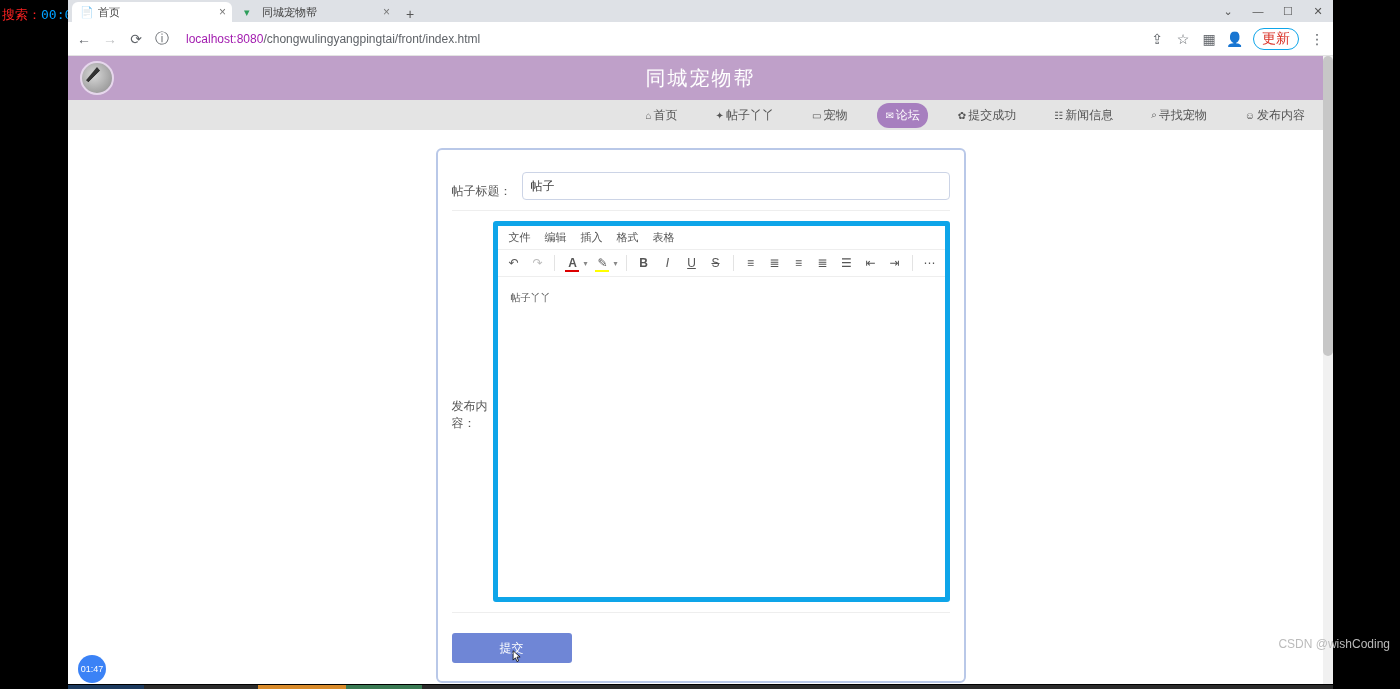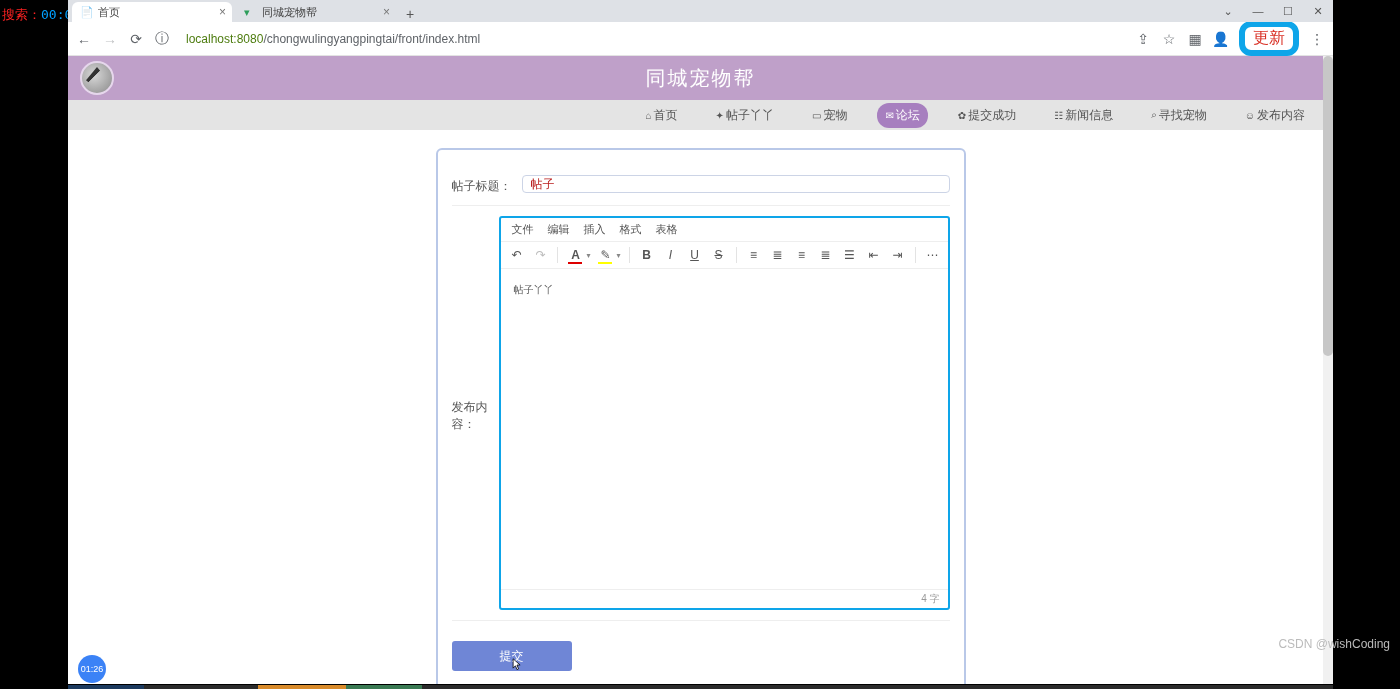--- a/index.html
+++ b/index.html
@@ -21,23 +21,23 @@
   .tab .favicon { width:12px; height:12px; margin-right:6px; }
   .tab .close { position:absolute; right:6px; font-size:12px; color:#777; }
   .newtab { width:20px; text-align:center; color:#555; font-size:14px; }
   .win-controls { position:absolute; right:0; top:0; height:22px; display:flex; }
   .win-btn { width:30px; display:flex; align-items:center; justify-content:center; color:#555; font-size:11px; }
 
   
   .addr { height:34px; background:#fff; border-bottom:1px solid #e3e3e3; display:flex; align-items:center; padding:0 8px; gap:10px; }
   .nav-icon { width:16px; height:16px; display:flex; align-items:center; justify-content:center; color:#5f6368; font-size:14px; }
   .url { flex:1; color:#5f6368; font-size:12px; padding-left:6px; }
-  .url .host { color:#4d7c0f; }
+  .url .host { color:#a21caf; }
   .addr-right { display:flex; align-items:center; gap:10px; }
-  .update-btn { border:6px solid #0ea5e9; color:#d93025; border-radius:12px; padding:1px 8px; font-size:16px; }
+  .update-btn { border:1px solid #0ea5e9; color:#d93025; border-radius:12px; padding:1px 8px; font-size:14px; }
 
   
   .viewport { flex:1; overflow:auto; background:#fff; position:relative; }
   .scrolltrack { width:10px; background:#f1f1f1; position:absolute; right:0; top:0; bottom:0; }
   .scrollthumb { position:absolute; right:0; top:0; width:10px; height:300px; background:#c7c7c7; border-radius:5px; }
 
   
   .banner { height:44px; background:#bfa0c9; display:flex; align-items:center; position:relative; }
   .logo { width:34px; height:34px; border-radius:17px; background:radial-gradient(circle at 40% 40%, #d8d8d8, #888); margin-left:12px; border:2px solid #e6d7ec; position:relative; overflow:hidden; }
   .logo::after { content:""; position:absolute; inset:4px; background:linear-gradient(135deg,#333 40%, transparent 41%); clip-path: polygon(50% 0, 100% 60%, 50% 100%, 0 60%); }
@@ -45,28 +45,28 @@
 
   
   .navbar { height:30px; background:#e4e4e4; display:flex; align-items:center; justify-content:flex-end; padding-right:20px; gap:22px; font-size:12px; color:#555; }
   .nav-item { display:flex; align-items:center; gap:2px; cursor:pointer; padding:4px 8px; border-radius:12px; }
   .nav-item.active { background:#a77fbf; color:#fff; }
   .nav-ico { font-size:10px; }
 
   
   .content { padding:18px 0 30px 0; display:flex; justify-content:center; }
   .card { width:530px; border:2px solid #b9c8e8; border-radius:6px; padding:12px 14px 18px 14px; background:#fff; }
-  .formrow { display:flex; align-items:center; padding:10px 0; border-bottom:1px solid #eee; }
+  .formrow { display:flex; align-items:flex-end; padding:10px 0; border-bottom:1px solid #eee; }
   .formrow:last-child { border-bottom:none; }
   .formlabel { width:70px; font-size:12px; color:#555; padding-top:6px; }
   .formfield { flex:1; }
-  .title-input { width:100%; height:18px; border:1px solid #ccd4e6; border-radius:4px; padding:0 8px; font-size:12px; color:#b91c1c; }
-
-  
-  .editor { border:2px solid #0ea5e9; border-radius:3px; }
+  .title-input { width:100%; height:28px; border:1px solid #ccd4e6; border-radius:4px; padding:0 8px; font-size:12px; color:#404040; }
+
+  
+  .editor { border:5px solid #0ea5e9; border-radius:3px; }
   .editor-menubar { display:flex; gap:14px; padding:4px 10px; border-bottom:1px solid #eee; font-size:11px; color:#555; }
   .editor-toolbar { display:flex; align-items:center; gap:6px; padding:4px 6px; border-bottom:1px solid #eee; }
   .tbtn { width:18px; height:18px; display:flex; align-items:center; justify-content:center; font-size:12px; color:#555; cursor:pointer; }
   .tbtn.under { text-decoration:underline; }
   .tbtn.strike { text-decoration:line-through; }
   .tsep { width:1px; height:16px; background:#e3e3e3; margin:0 2px; }
   .color-a { position:relative; font-weight:bold; }
   .color-a::after { content:""; position:absolute; left:2px; right:2px; bottom:0; height:2px; background:#d00; }
   .color-h { position:relative; }
   .color-h::after { content:""; position:absolute; left:2px; right:2px; bottom:0; height:2px; background:#ff0; }
@@ -216,21 +216,20 @@
                   <span class="tbtn">≣</span>
                   <span class="tbtn">≡</span>
                   <span class="tbtn">≣</span>
                   <span class="tbtn">☰</span>
                   <span class="tbtn">⇤</span>
                   <span class="tbtn">⇥</span>
                   <span class="tsep"></span>
                   <span class="tbtn">⋯</span>
                 </div>
                 <div class="editor-body">帖子丫丫</div>
-                <div class="editor-foot">4 字</div>
               </div>
             </div>
           </div>
 
           <div class="submit-row">
             <button class="submit-btn">
               <span>提交</span>
               <svg class="cursor-img" viewBox="0 0 12 18">
                   <path d="M1 1 L1 13 L4 10 L6 15 L8 14 L6 9 L10 9 Z" fill="#fff" stroke="#000" stroke-width="1"></path>
                 </svg>
@@ -239,16 +238,16 @@
         </div>
       </div>
 
 
       <div class="scrolltrack">
         <div class="scrollthumb"></div>
       </div>
     </div>
   </div>
 
-  <div class="timer-badge">01:26</div>
+  <div class="timer-badge">01:47</div>
   <div class="watermark">CSDN @wishCoding</div>
   <div class="taskbar"></div>
 </div>
 
 </body></html>

